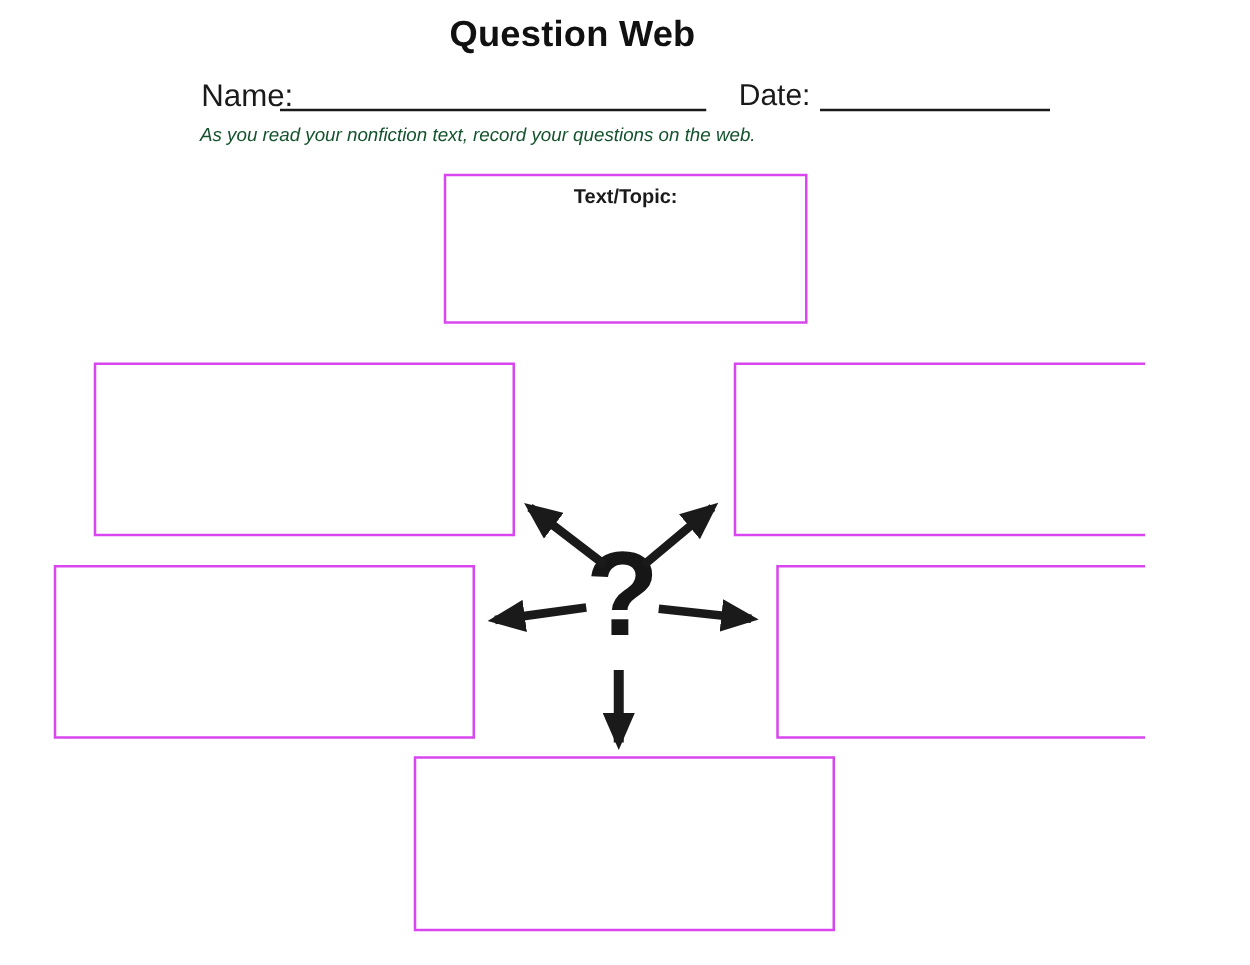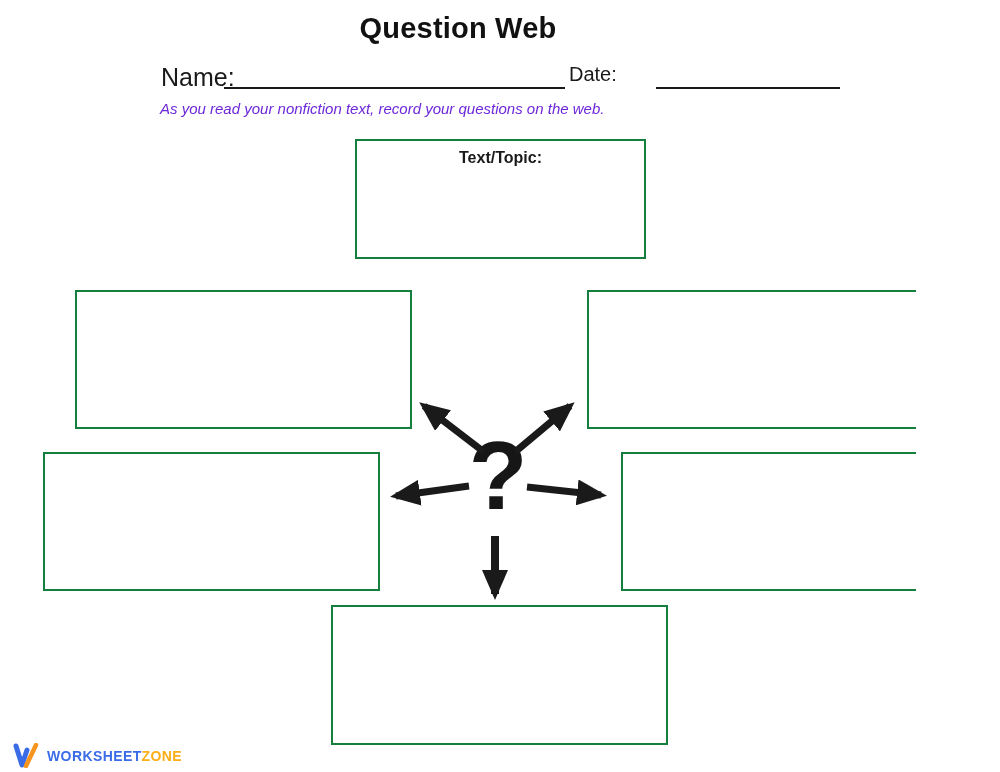--- a/index.html
+++ b/index.html
@@ -19,32 +19,32 @@
     top: 12px; left: 0; width: 100%;
     text-align: center;
     font-size: 29px;
     font-weight: 800;
     letter-spacing: 0.2px;
     color: #111111;
   }
 
   .name-label { top: 63px; left: 161px; font-size: 25px; }
   .name-line  { top: 63px; left: 224px; width: 341px; height: 24px; border-bottom: 2px solid #1a1a1a; }
-  .date-label { top: 63px; left: 569px; font-size: 20px; text-align: center; }
+  .date-label { top: 63px; left: 591px; font-size: 24px; text-align: center; }
   .date-line  { top: 63px; left: 656px; width: 184px; height: 24px; border-bottom: 2px solid #1a1a1a; }
 
   .instruction {
     top: 100px; left: 160px;
     font-size: 15px;
     font-style: italic;
-    color: #6d28d9;
+    color: #14532d;
   }
 
   .wbox {
-    border: 2px solid #15803d;
+    border: 2px solid #d946ef;
     background: #ffffff;
     box-sizing: border-box;
   }
   .topic-box   { left: 355px; top: 139px; width: 291px; height: 120px; }
   .topic-label {
     display: block;
     margin-top: 8px;
     text-align: center;
     font-size: 16px;
     font-weight: 700;
@@ -111,29 +111,20 @@
         <polygon points="0 0, 30 13, 0 26" fill="#1a1a1a"></polygon>
       </marker>
     </defs>
     <line x1="484" y1="452" x2="424" y2="406" stroke="#1a1a1a" stroke-width="7" marker-end="url(#ah)"></line>
     <line x1="515" y1="452" x2="570" y2="406" stroke="#1a1a1a" stroke-width="7" marker-end="url(#ah)"></line>
     <line x1="469" y1="486" x2="396" y2="496" stroke="#1a1a1a" stroke-width="7" marker-end="url(#ah)"></line>
     <line x1="527" y1="487" x2="601" y2="495" stroke="#1a1a1a" stroke-width="7" marker-end="url(#ah)"></line>
     <line x1="495" y1="536" x2="495" y2="594" stroke="#1a1a1a" stroke-width="8" marker-end="url(#ah)"></line>
   </svg>
 
-  <div class="abs footer-logo">
-    <svg width="28" height="25" viewBox="0 0 28 25">
-      <path d="M3 3 L9 22 L14 7" fill="none" stroke="#3b6ce7" stroke-width="5" stroke-linecap="round" stroke-linejoin="round"></path>
-      <path d="M23 2 L13 23" fill="none" stroke="#f7941d" stroke-width="4.5" stroke-linecap="round"></path>
-    </svg>
-    <span class="brand-text">
-      <span class="brand-primary">WORKSHEET</span><span class="brand-secondary">ZONE</span>
-    </span>
-  </div>
 
 
   <svg class="abs qr" viewBox="0 0 42 42">
     <rect x="0" y="0" width="42" height="42" fill="#ffffff"></rect>
     <g fill="#111111">
       <rect x="1" y="1" width="11" height="11"></rect>
       <rect x="30" y="1" width="11" height="11"></rect>
       <rect x="1" y="30" width="11" height="11"></rect>
       <rect x="15" y="2" width="3" height="3"></rect>
         <rect x="21" y="1" width="3" height="3"></rect>

